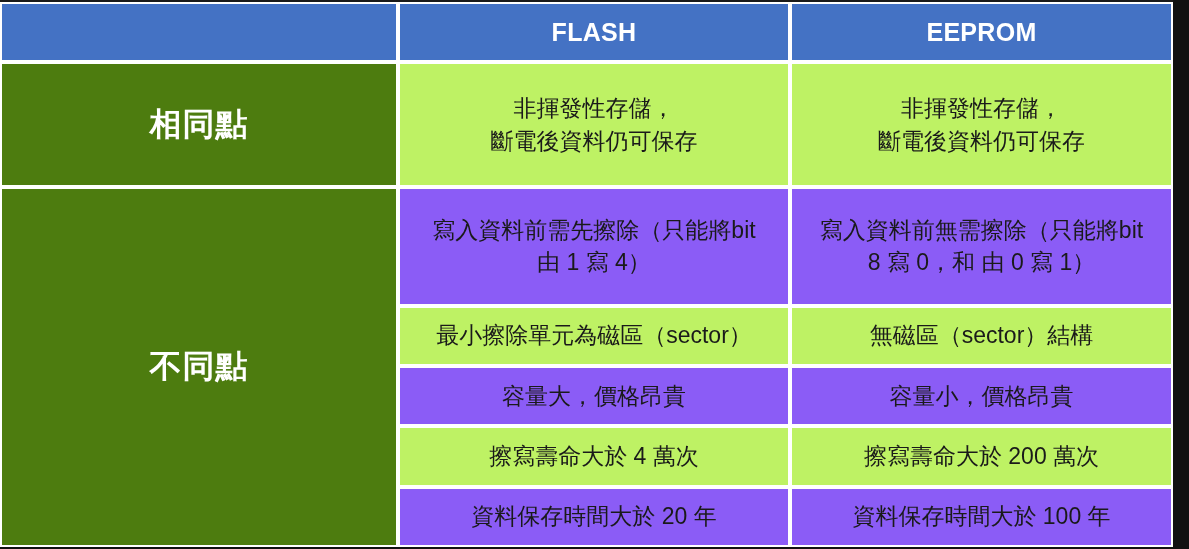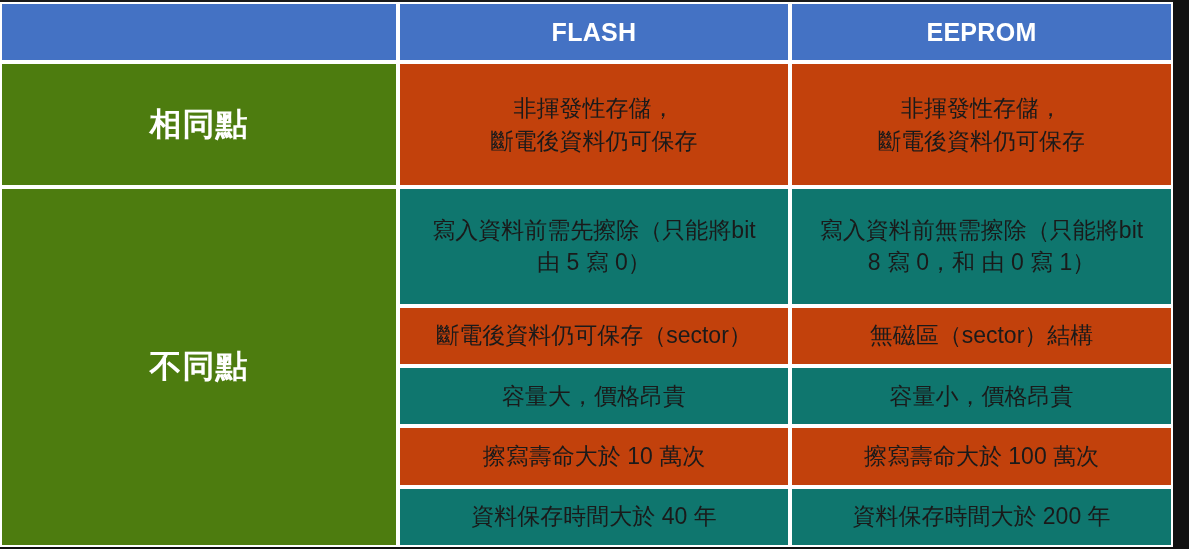--- a/index.html
+++ b/index.html
@@ -82,27 +82,27 @@
     background: #4d7c0f;
     color: #ffffff;
     font-size: 32px;
     font-weight: 700;
     letter-spacing: 1px;
     margin-left: 16px;
   }
 
   
   td.shade-a {
-    background: #c2410c;
+    background: #bef264;
     color: #1a1a1a;
     font-size: 23px;
     line-height: 1.42;
   }
   td.shade-b {
-    background: #0f766e;
+    background: #8b5cf6;
     color: #1a1a1a;
     font-size: 23px;
     line-height: 1.42;
   }
 
   td.tall { height: 124px; }
   td.tall2 { height: 118px; }
   td.short { height: 60px; }
   .hdr td { height: 60px; }
 
@@ -140,59 +140,59 @@
         <td class="shade-a tall">
           <span class="cell-line">非揮發性存儲，</span>
           <span class="cell-line">斷電後資料仍可保存</span>
         </td>
       </tr>
 
       <tr>
         <td class="label" rowspan="5">不同點</td>
         <td class="shade-b tall2">
           <span class="cell-line">寫入資料前需先擦除（只能將bit</span>
-          <span class="cell-line">由 5 寫 0）</span>
+          <span class="cell-line">由 1 寫 4）</span>
         </td>
         <td class="shade-b tall2">
           <span class="cell-line">寫入資料前無需擦除（只能將bit</span>
           <span class="cell-line">8 寫 0，和 由 0 寫 1）</span>
         </td>
       </tr>
 
       <tr>
         <td class="shade-a short">
-          <span class="cell-line">斷電後資料仍可保存（sector）</span>
+          <span class="cell-line">最小擦除單元為磁區（sector）</span>
         </td>
         <td class="shade-a short">
           <span class="cell-line">無磁區（sector）結構</span>
         </td>
       </tr>
 
       <tr>
         <td class="shade-b short">
           <span class="cell-line">容量大，價格昂貴</span>
         </td>
         <td class="shade-b short">
           <span class="cell-line">容量小，價格昂貴</span>
         </td>
       </tr>
 
       <tr>
         <td class="shade-a short">
-          <span class="cell-line">擦寫壽命大於 10 萬次</span>
+          <span class="cell-line">擦寫壽命大於 4 萬次</span>
         </td>
         <td class="shade-a short">
-          <span class="cell-line">擦寫壽命大於 100 萬次</span>
+          <span class="cell-line">擦寫壽命大於 200 萬次</span>
         </td>
       </tr>
 
       <tr>
         <td class="shade-b short">
-          <span class="cell-line">資料保存時間大於 40 年</span>
+          <span class="cell-line">資料保存時間大於 20 年</span>
         </td>
         <td class="shade-b short">
-          <span class="cell-line">資料保存時間大於 200 年</span>
+          <span class="cell-line">資料保存時間大於 100 年</span>
         </td>
       </tr>
 
     </tbody>
   </table>
 </div>
 
 </body></html>

